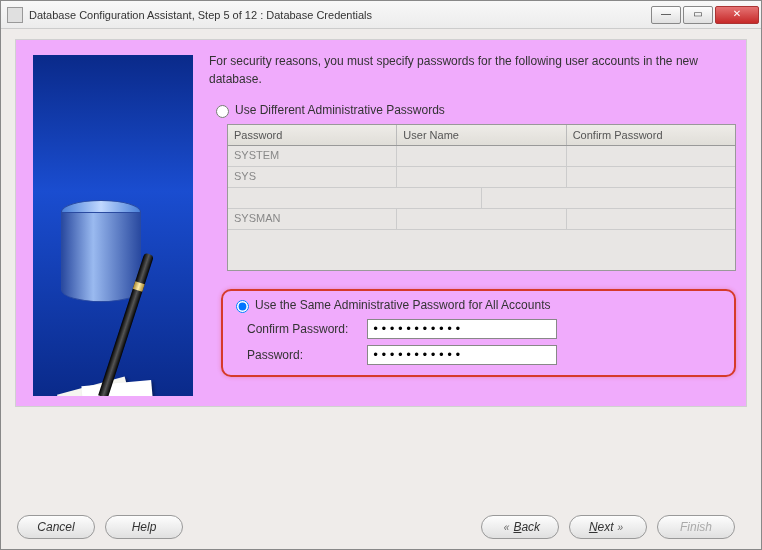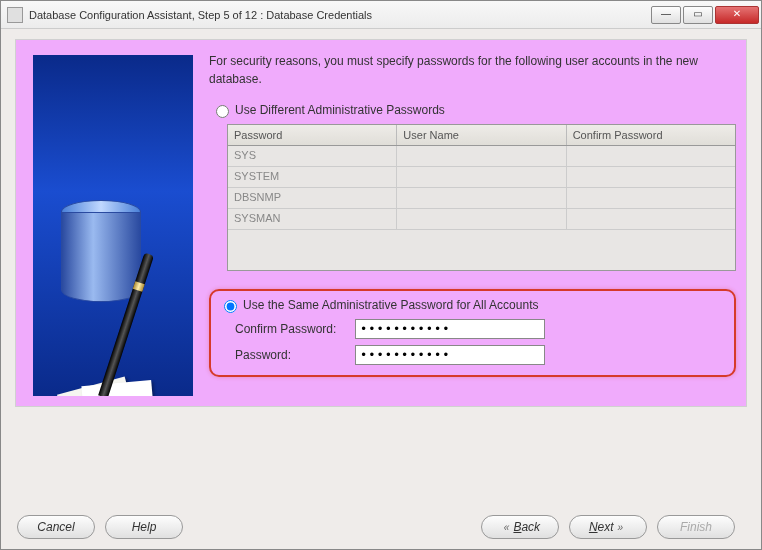--- a/index.html
+++ b/index.html
@@ -187,21 +187,21 @@
     color: #888;
     border-right: 1px solid #ccc;
     min-height: 20px;
   }
   .cred-table .td:last-child { border-right:none; }
   .cred-table .spacer { height: 40px; }
   .highlight-box {
     border: 2px solid #d63a2a;
     border-radius: 10px;
     padding: 6px 8px 10px 6px;
-    margin-left: 0;
+    margin-left: 12px;
     box-shadow: 0 0 4px rgba(214,58,42,0.3);
   }
   .field-row {
     display: flex;
     align-items: center;
     margin-top: 6px;
     padding-left: 18px;
   }
   .field-row label {
     width: 120px;
@@ -285,31 +285,30 @@
           <span>Use Different Administrative Passwords</span>
         </div>
 
         <div class="cred-table">
           <div class="thead">
             <div class="th">Password</div>
             <div class="th">User Name</div>
             <div class="th">Confirm Password</div>
           </div>
           <div class="tr">
+            <div class="td">SYSTEM</div>
+            <div class="td"></div>
+            <div class="td"></div>
+          </div>
+          <div class="tr">
             <div class="td">SYS</div>
             <div class="td"></div>
             <div class="td"></div>
           </div>
           <div class="tr">
-            <div class="td">SYSTEM</div>
-            <div class="td"></div>
-            <div class="td"></div>
-          </div>
-          <div class="tr">
-            <div class="td">DBSNMP</div>
             <div class="td"></div>
             <div class="td"></div>
           </div>
           <div class="tr">
             <div class="td">SYSMAN</div>
             <div class="td"></div>
             <div class="td"></div>
           </div>
           <div class="spacer"></div>
         </div>

